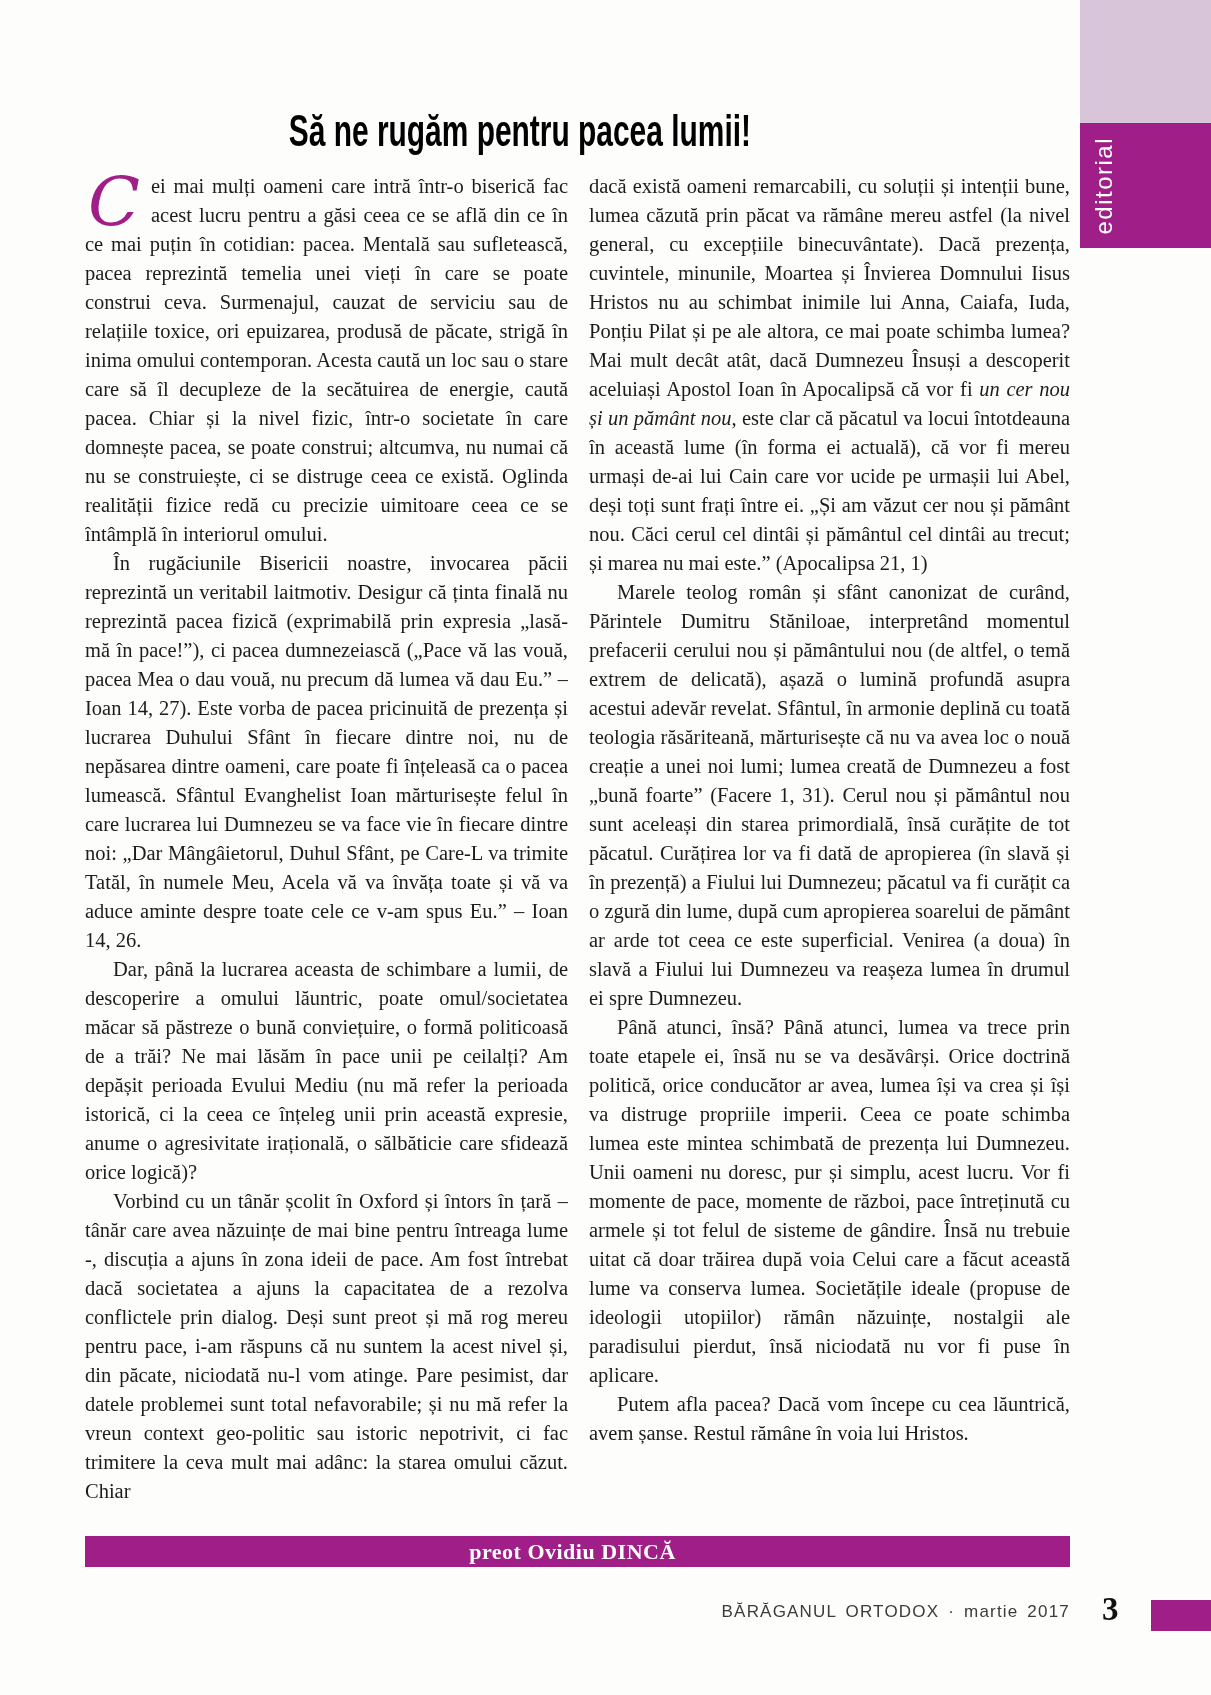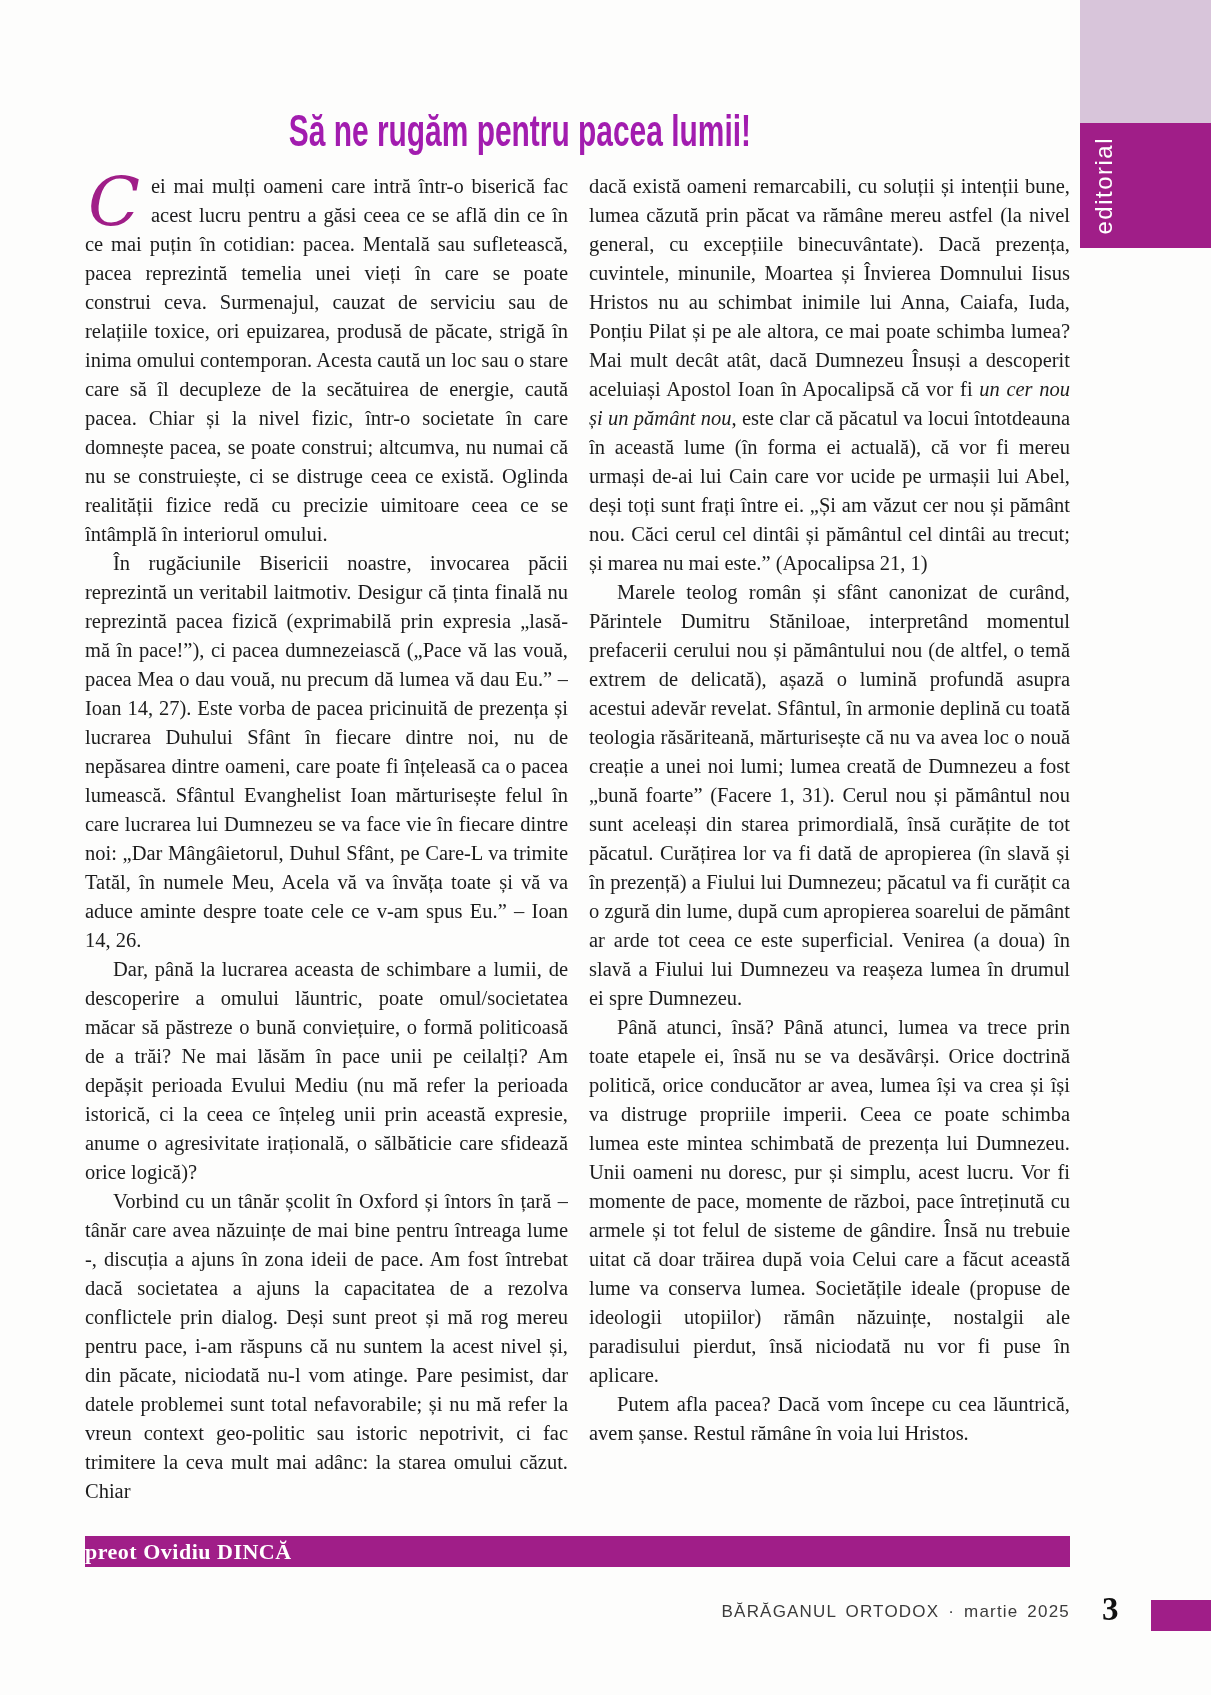--- a/index.html
+++ b/index.html
@@ -26,21 +26,21 @@
     writing-mode:vertical-rl; transform:rotate(180deg);
     color:#ffffff;
     font-family:"Liberation Sans", sans-serif;
     font-size:24px; letter-spacing:1.5px;
     margin-left:10px;
   }
   
   .title {
     position:absolute; left:27px; top:106px; width:985px;
     margin:0; text-align:center;
-    color:#a21caf;
+    color:#000000;
     font-family:"Liberation Sans", sans-serif;
     font-weight:bold; font-size:44px; line-height:50px;
     white-space:nowrap;
   }
   .title-inner { display:inline-block; transform:scaleX(0.68); transform-origin:center; }
   
   .col {
     position:absolute; top:172px; height:1360px; overflow:hidden;
     font-size:20.5px; line-height:29px; text-align:justify;
   }
@@ -55,21 +55,21 @@
     font-style:italic;
     font-size:68px; line-height:54px;
     width:66px; text-align:center;
     color:#a01e88;
     margin:3px 4px 0 -4px;
   }
   
   .author-bar {
     position:absolute; left:85px; top:1536px; width:985px; height:31px;
     background:#a01e88;
-    display:flex; align-items:center; justify-content:flex-start;
+    display:flex; align-items:center; justify-content:center;
     padding:0; box-sizing:border-box;
   }
   .author-bar span {
     color:#ffffff; font-weight:bold; font-size:22px;
     font-family:"Liberation Serif", serif;
     letter-spacing:0.5px; margin-right:10px;
   }
   
   .footer-journal {
     position:absolute; right:141px; top:1602px;
@@ -114,20 +114,20 @@
       <p><span>Putem afla pacea? Dacă vom începe cu cea lăuntrică, avem șanse. Restul rămâne în voia lui Hristos.</span></p>
     </div>
 
   <div class="author-bar">
     <span>preot Ovidiu DINCĂ</span>
   </div>
 
   <div class="footer-journal">
     <span>BĂRĂGANUL ORTODOX</span>
     <span>·</span>
-    <span>martie 2025</span>
+    <span>martie 2017</span>
   </div>
 
   <div class="page-number">3</div>
 
   <div class="footer-rect"></div>
 
 </div>
 
 </body></html>

